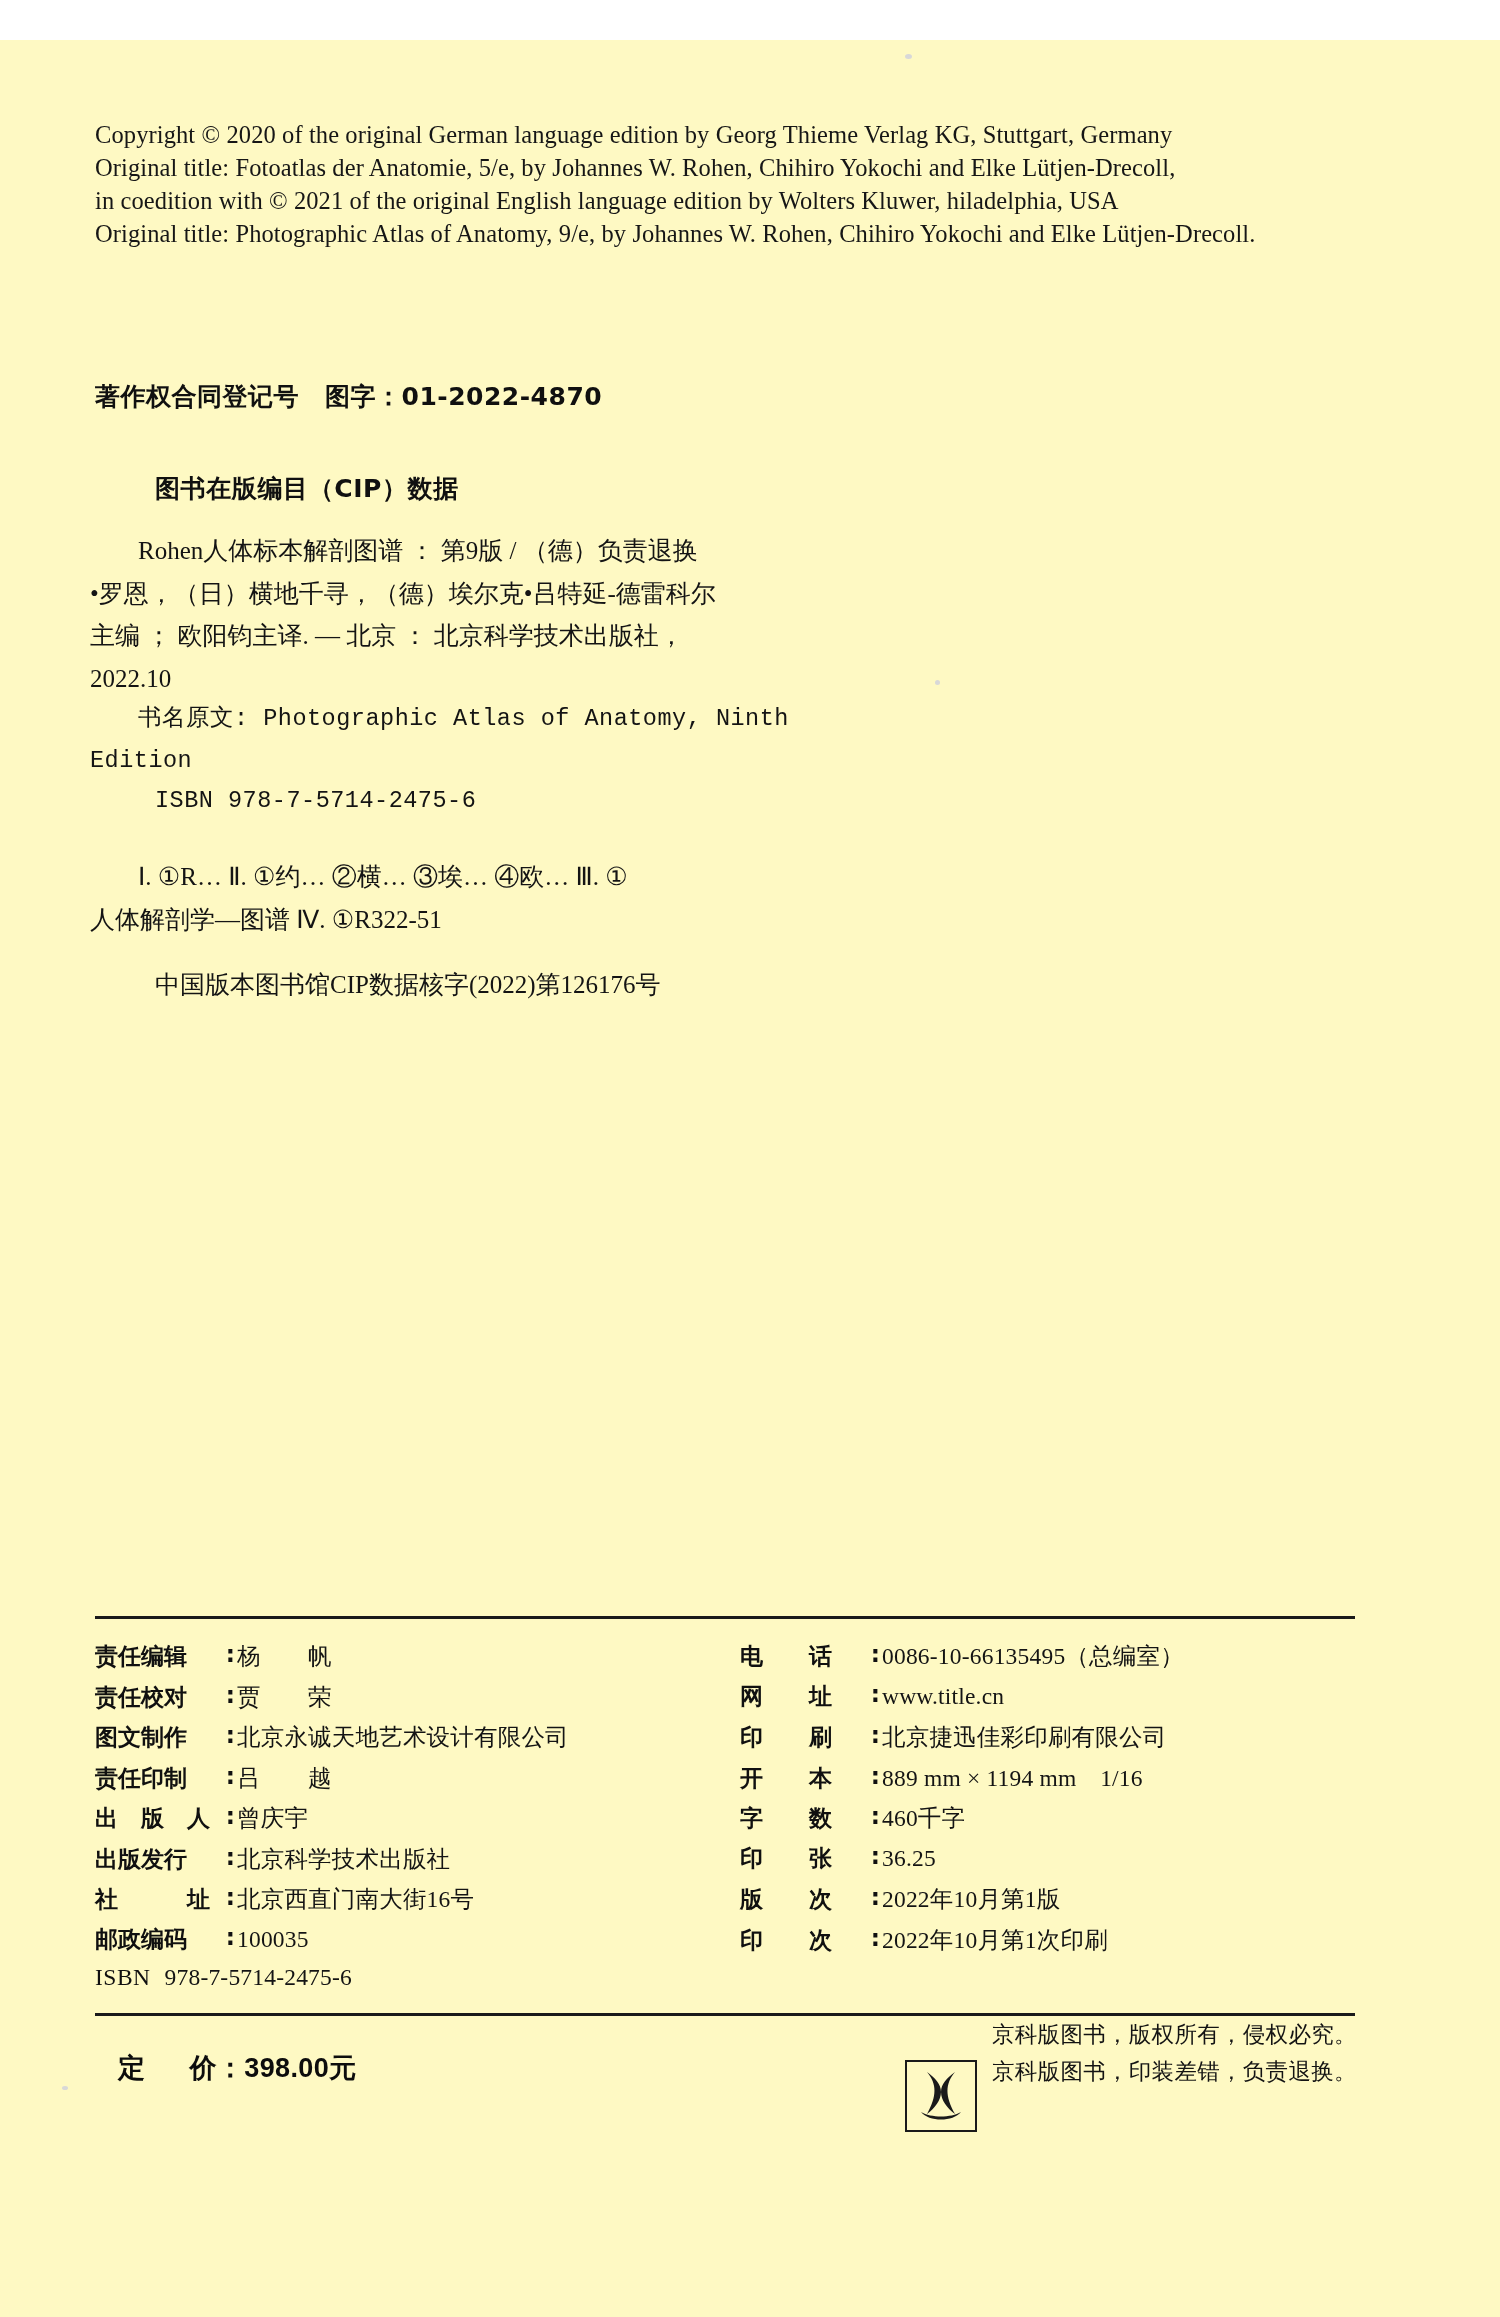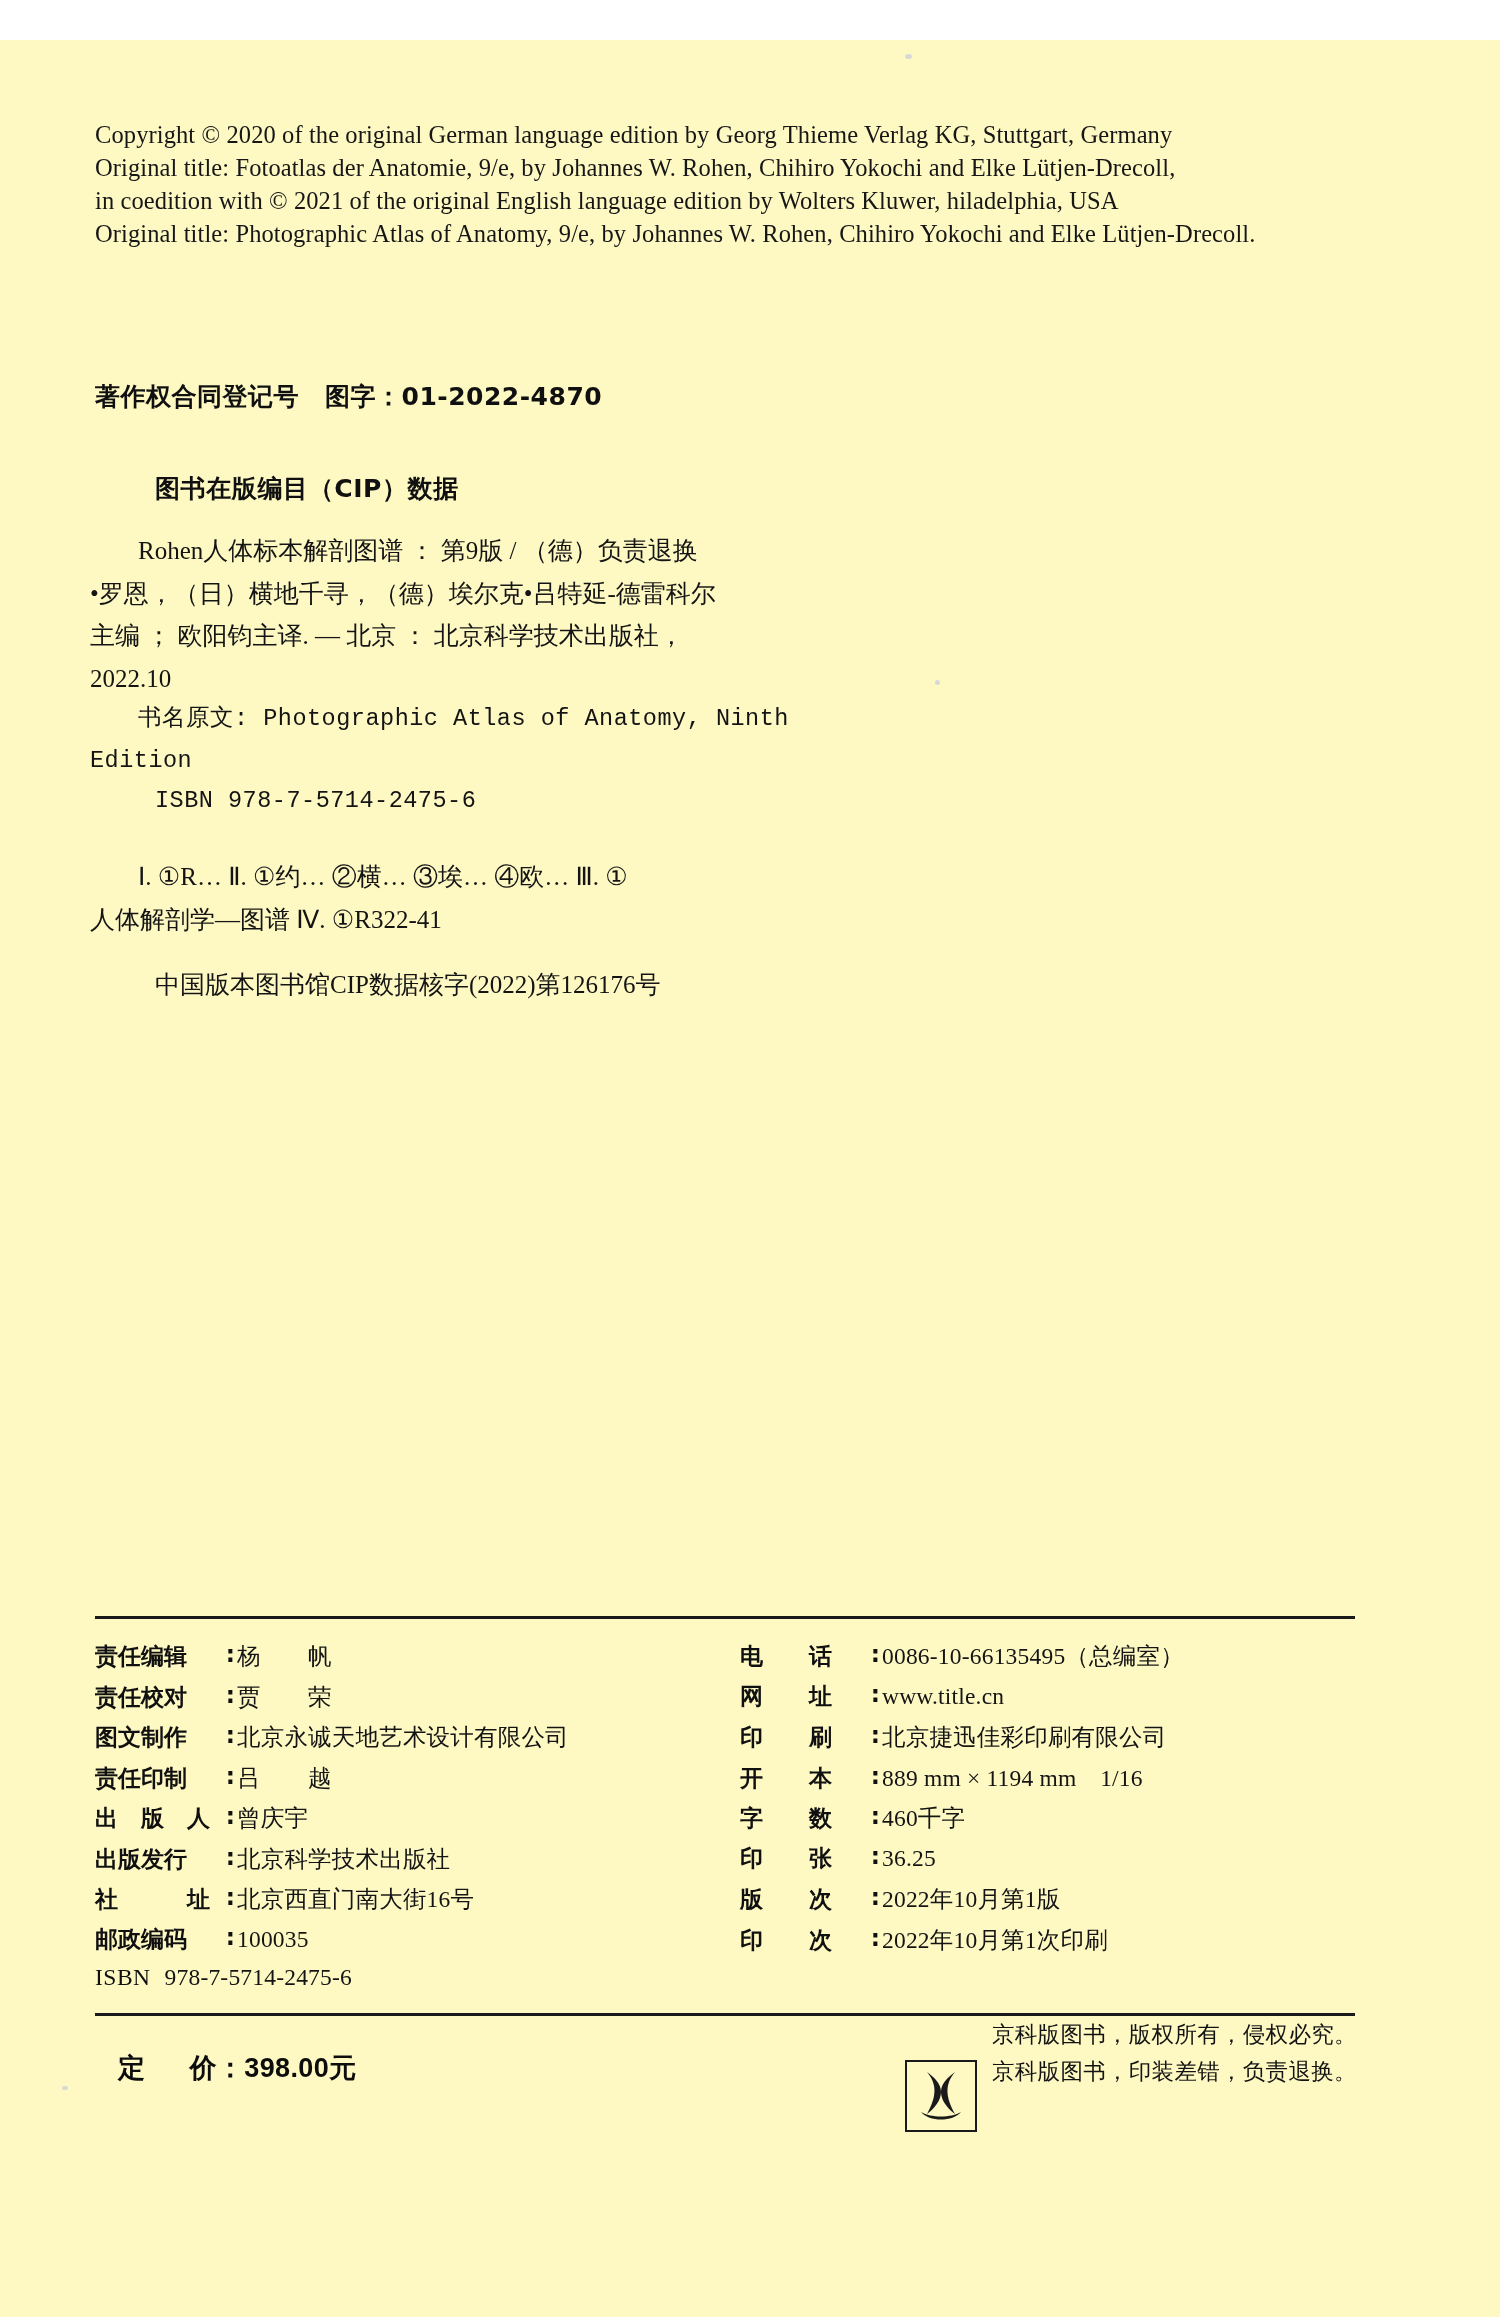--- a/index.html
+++ b/index.html
@@ -222,21 +222,21 @@
 <body>
 
 <div class="page">
 
   <div class="speck" style="left:905px; top:14px; width:7px; height:5px;"></div>
   <div class="speck" style="left:935px; top:640px; width:5px; height:5px;"></div>
   <div class="speck" style="left:62px; top:2046px; width:6px; height:4px;"></div>
 
   <div class="copyright-block">
     <div class="cline">Copyright © 2020 of the original German language edition by Georg Thieme Verlag KG, Stuttgart, Germany</div>
-    <div class="cline">Original title: Fotoatlas der Anatomie, 9/e, by Johannes W. Rohen, Chihiro Yokochi and Elke Lütjen-Drecoll,</div>
+    <div class="cline">Original title: Fotoatlas der Anatomie, 5/e, by Johannes W. Rohen, Chihiro Yokochi and Elke Lütjen-Drecoll,</div>
     <div class="cline">in coedition with © 2021 of the original English language edition by Wolters Kluwer, hiladelphia, USA</div>
     <div class="cline">Original title: Photographic Atlas of Anatomy, 9/e, by Johannes W. Rohen, Chihiro Yokochi and Elke Lütjen-Drecoll.</div>
   </div>
 
   <div class="reg-line">
     <span>著作权合同登记号</span><span class="reg-gap"></span><span>图字：01-2022-4870</span>
   </div>
 
   <div class="cip-title">图书在版编目（CIP）数据</div>
 
@@ -249,21 +249,21 @@
 
   <div class="cip-orig">
     <div class="bline"><span class="indent"></span><span>书名原文: Photographic Atlas of Anatomy, Ninth</span></div>
     <div class="bline">Edition</div>
   </div>
 
   <div class="cip-isbn">ISBN 978-7-5714-2475-6</div>
 
   <div class="cip-class">
     <div class="bline"><span class="indent"></span><span>Ⅰ. ①R… Ⅱ. ①约… ②横… ③埃… ④欧… Ⅲ. ①</span></div>
-    <div class="bline">人体解剖学—图谱 Ⅳ. ①R322-41</div>
+    <div class="bline">人体解剖学—图谱 Ⅳ. ①R322-51</div>
   </div>
 
   <div class="cip-check">中国版本图书馆CIP数据核字(2022)第126176号</div>
 
   <div class="rule rule-top"></div>
   <div class="rule rule-mid"></div>
 
   <div class="details">
 
     <div class="col left">

